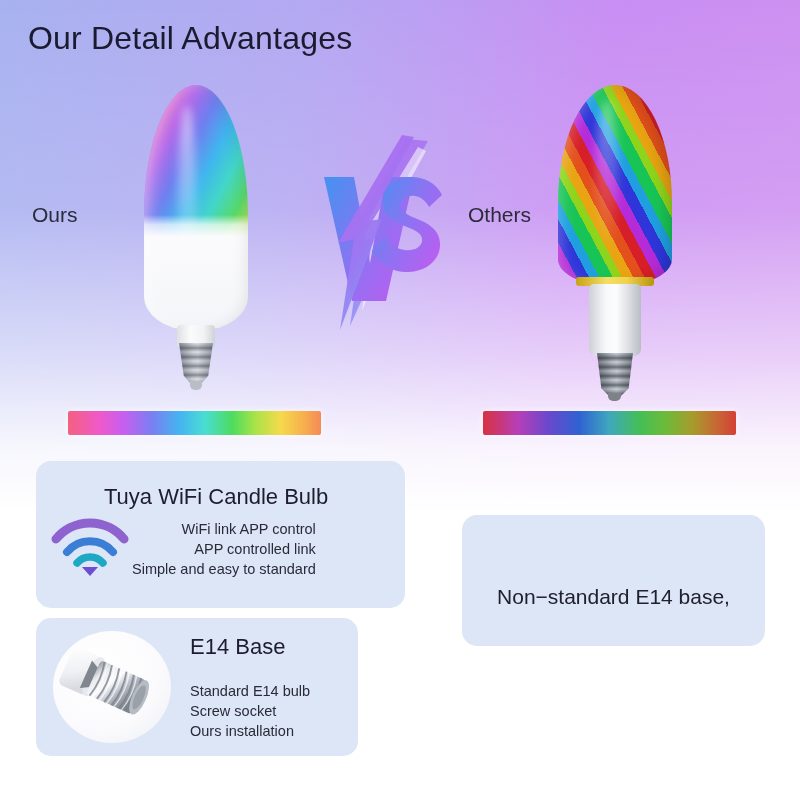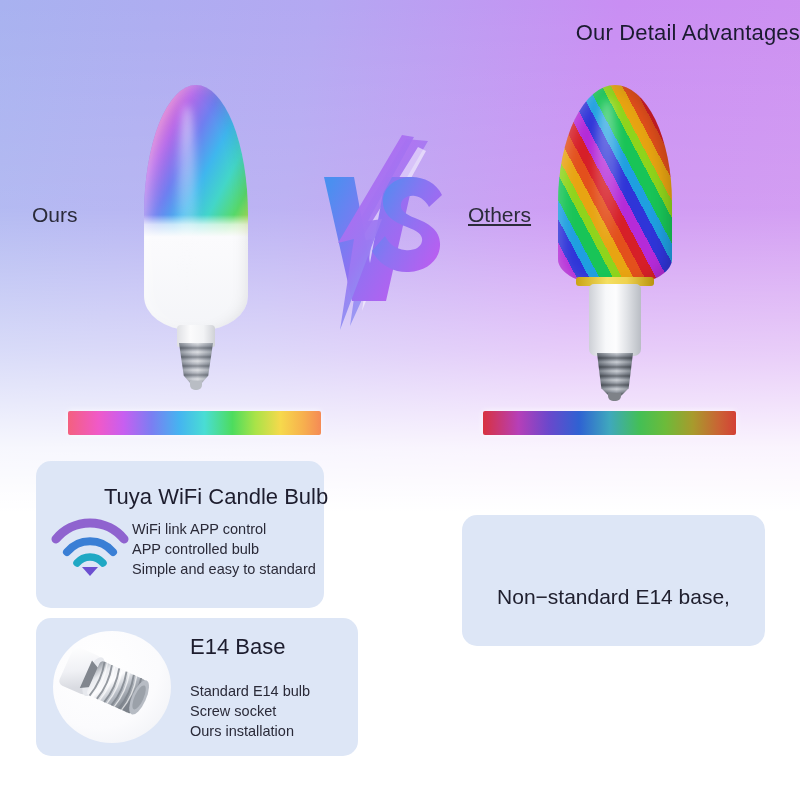--- a/index.html
+++ b/index.html
@@ -21,37 +21,37 @@
         rgba(255,255,255,0.55) 44%,
         rgba(255,255,255,0.90) 56%,
         #ffffff 64%,
         #ffffff 100%),
       linear-gradient(100deg, #a8b2f0 0%, #b4a8f2 34%, #c98ef3 66%, #cf92f0 100%);
   }
 
   
   #title {
     position:absolute; left:0; top:20px; width:100%;
-    text-align:right;
-    font-size:22px;
+    text-align:left;
+    font-size:32px;
     color:#1b1b30;
     letter-spacing:0.2px;
     white-space:nowrap;
     padding-left:28px;
   }
 
   
   .side-label {
     position:absolute;
     font-size:21px;
     color:#2b2b3a;
     white-space:nowrap;
   }
   #label-ours   { left:32px;  top:203px; }
-  #label-others { left:468px; top:203px;text-decoration:underline; }
+  #label-others { left:468px; top:203px; }
 
   
   .bulb { position:absolute; }
 
   
   #bulb-ours { left:140px; top:85px; width:112px; height:310px; }
   #bulb-ours .glass {
     position:absolute; left:4px; top:0; width:104px; height:245px;
     border-radius: 52px 52px 46px 46px / 130px 130px 34px 34px;
     background:
@@ -173,41 +173,41 @@
       #c96434 93%, #d44036 100%);
     box-shadow:0 0 6px rgba(255,255,255,0.8);
   }
 
   
   .card {
     position:absolute;
     background:#dde6f6;
     border-radius:15px;
   }
-  #card-wifi { left:36px;  top:461px; width:288px; height:147px; }
+  #card-wifi { left:36px;  top:461px; width:369px; height:147px; }
   #card-e14  { left:36px;  top:618px; width:322px; height:138px; }
   #card-other{ left:462px; top:515px; width:303px; height:131px;
                display:flex; align-items:center; justify-content:center; }
 
   .card-title {
     position:absolute;
     font-size:22px;
     color:#1d1d2e;
     white-space:nowrap;
   }
   .card-lines {
     position:absolute;
     font-size:14.5px;
     line-height:20px;
     color:#2a2a38;
   }
   .card-lines div { white-space:nowrap; }
 
   #card-wifi .card-title { left:68px; top:23px; }
-  #card-wifi .card-lines { left:96px; top:58px; }
+  #card-wifi .card-lines { left:96px; top:58px;text-align:right; }
   #card-e14  .card-title { left:154px; top:16px; }
   #card-e14  .card-lines { left:154px; top:63px; }
 
   #card-other .other-text {
     font-size:21px;
     line-height:30px;
     color:#20202f;
     text-align:center;
     white-space:nowrap;
     margin-top:33px;
@@ -291,21 +291,21 @@
     <svg viewBox="0 0 80 68" xmlns="http://www.w3.org/2000/svg">
       <path d="M6,30 A44,44 0 0 1 74,30" stroke="#8f63cf" stroke-width="9" fill="none" stroke-linecap="round"></path>
       <path d="M17,43 A30,30 0 0 1 63,43" stroke="#3a7fd5" stroke-width="8" fill="none" stroke-linecap="round"></path>
       <path d="M27,54 A17,17 0 0 1 53,54" stroke="#1fa8c4" stroke-width="7.5" fill="none" stroke-linecap="round"></path>
       <polygon points="40,67 32,58 48,58" fill="#6b4fd0"></polygon>
     </svg>
   </div>
   <div class="card-title">Tuya WiFi Candle Bulb</div>
   <div class="card-lines">
     <div>WiFi link APP control</div>
-    <div>APP controlled bulb</div>
+    <div>APP controlled link</div>
     <div>Simple and easy to standard</div>
   </div>
 </div>
 
 <div id="card-e14" class="card">
   <div id="e14-photo">
     <svg viewBox="0 0 118 112" xmlns="http://www.w3.org/2000/svg">
       <defs>
         <linearGradient id="chrome" x1="0" y1="0" x2="1" y2="0.4">
           <stop offset="0%" stop-color="#8e949c"></stop>

